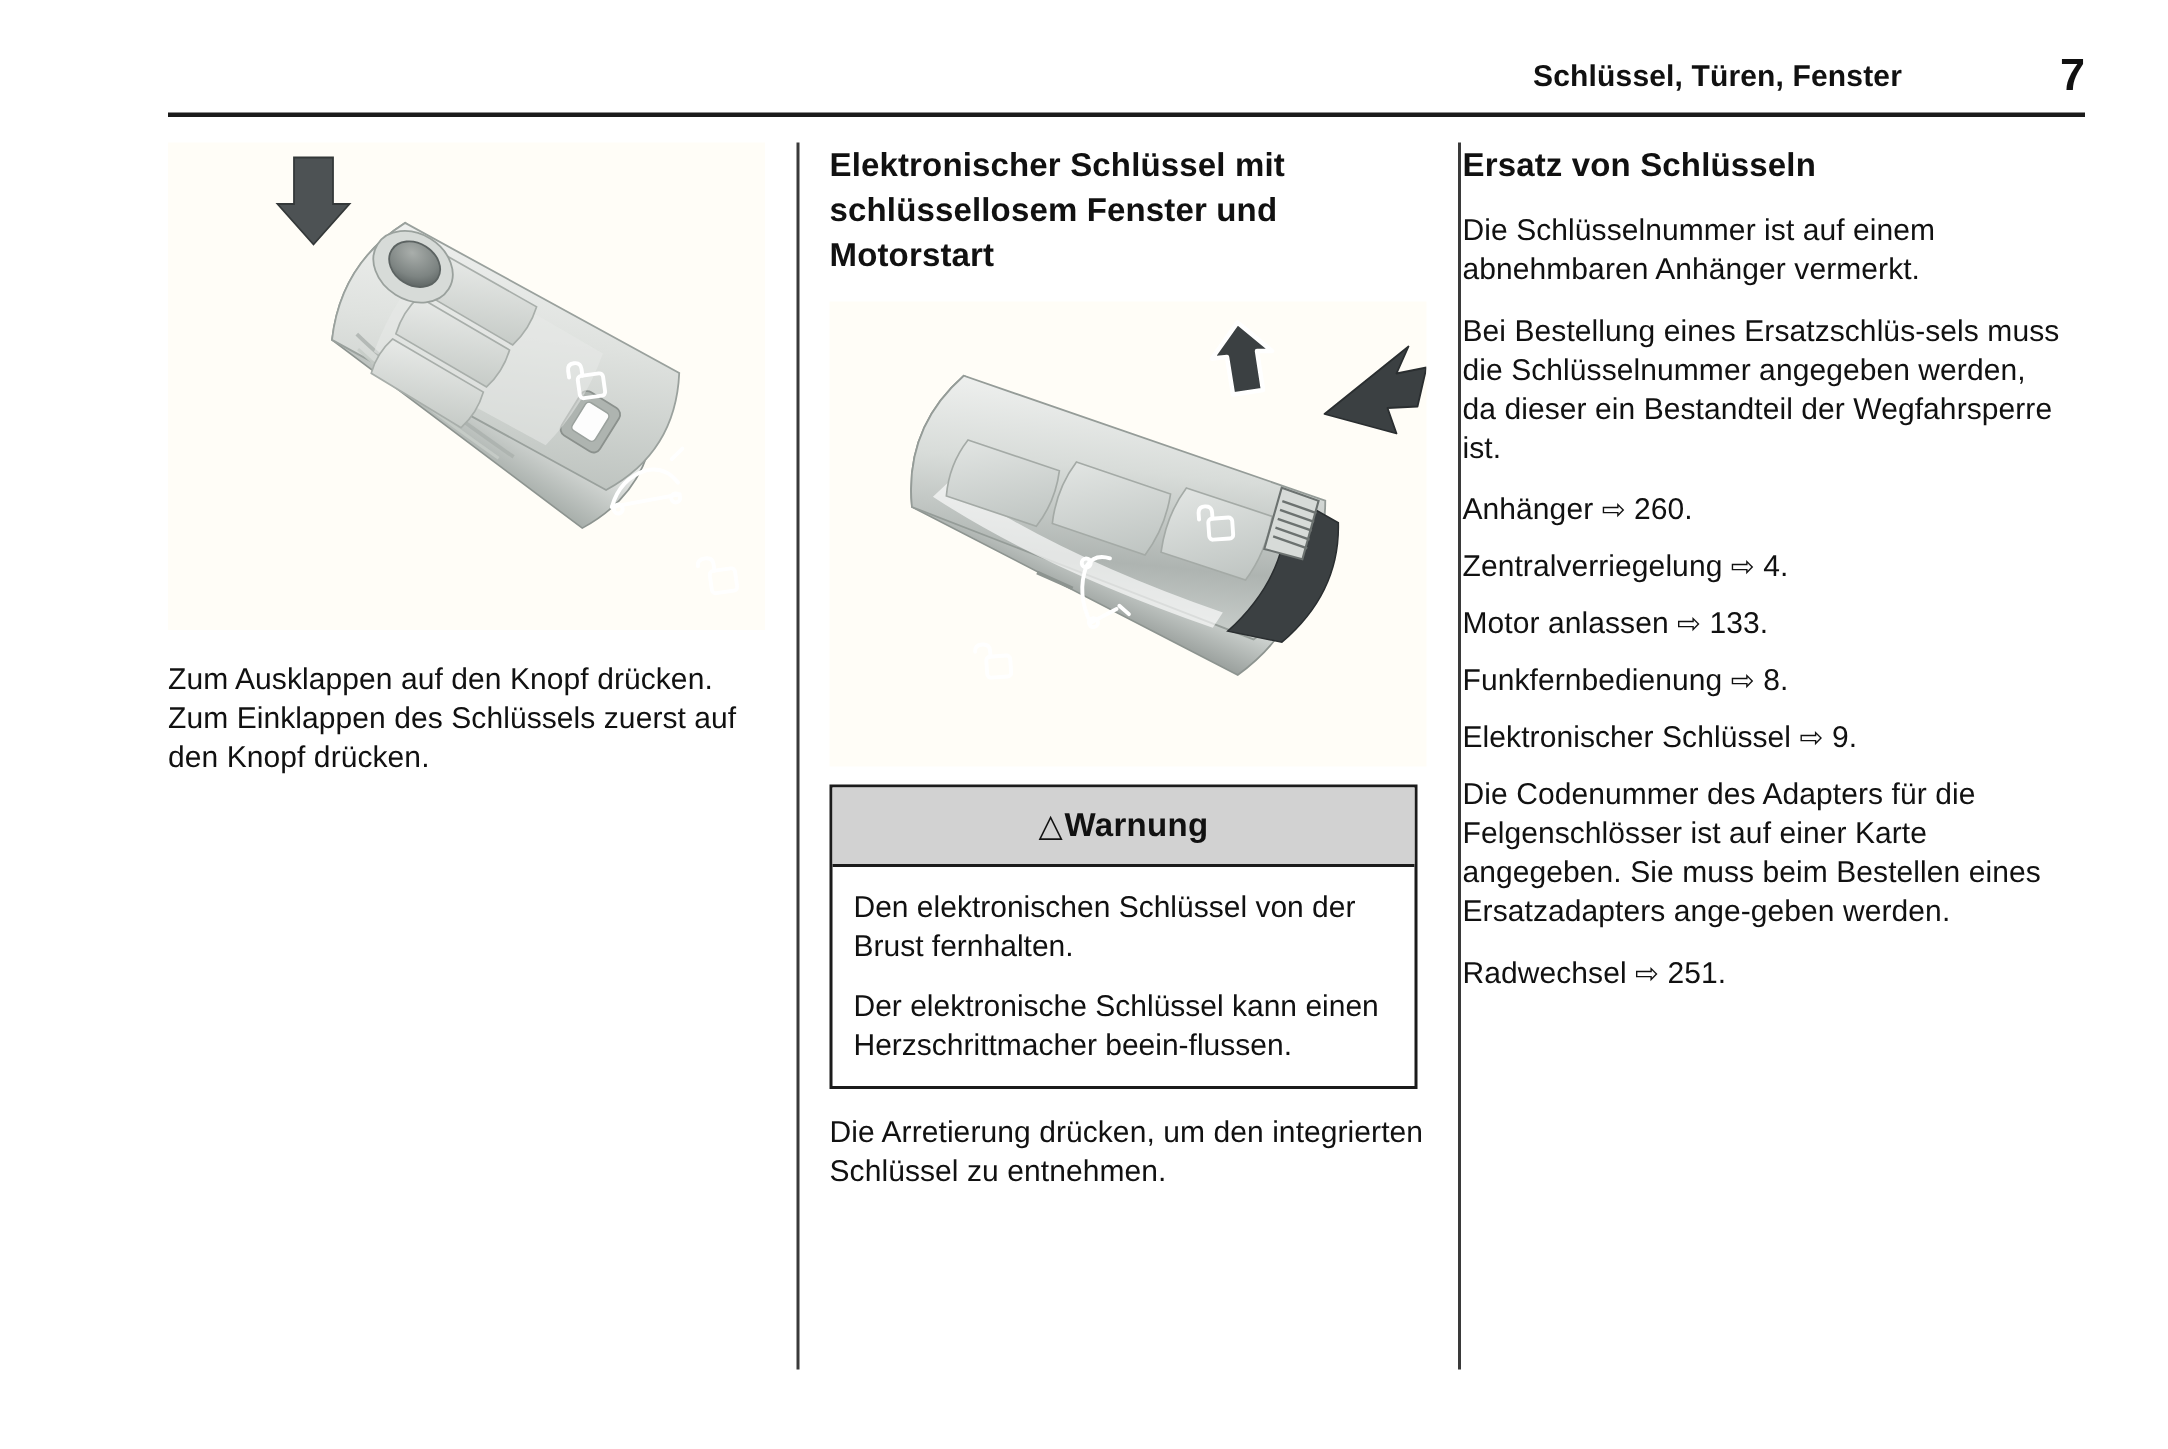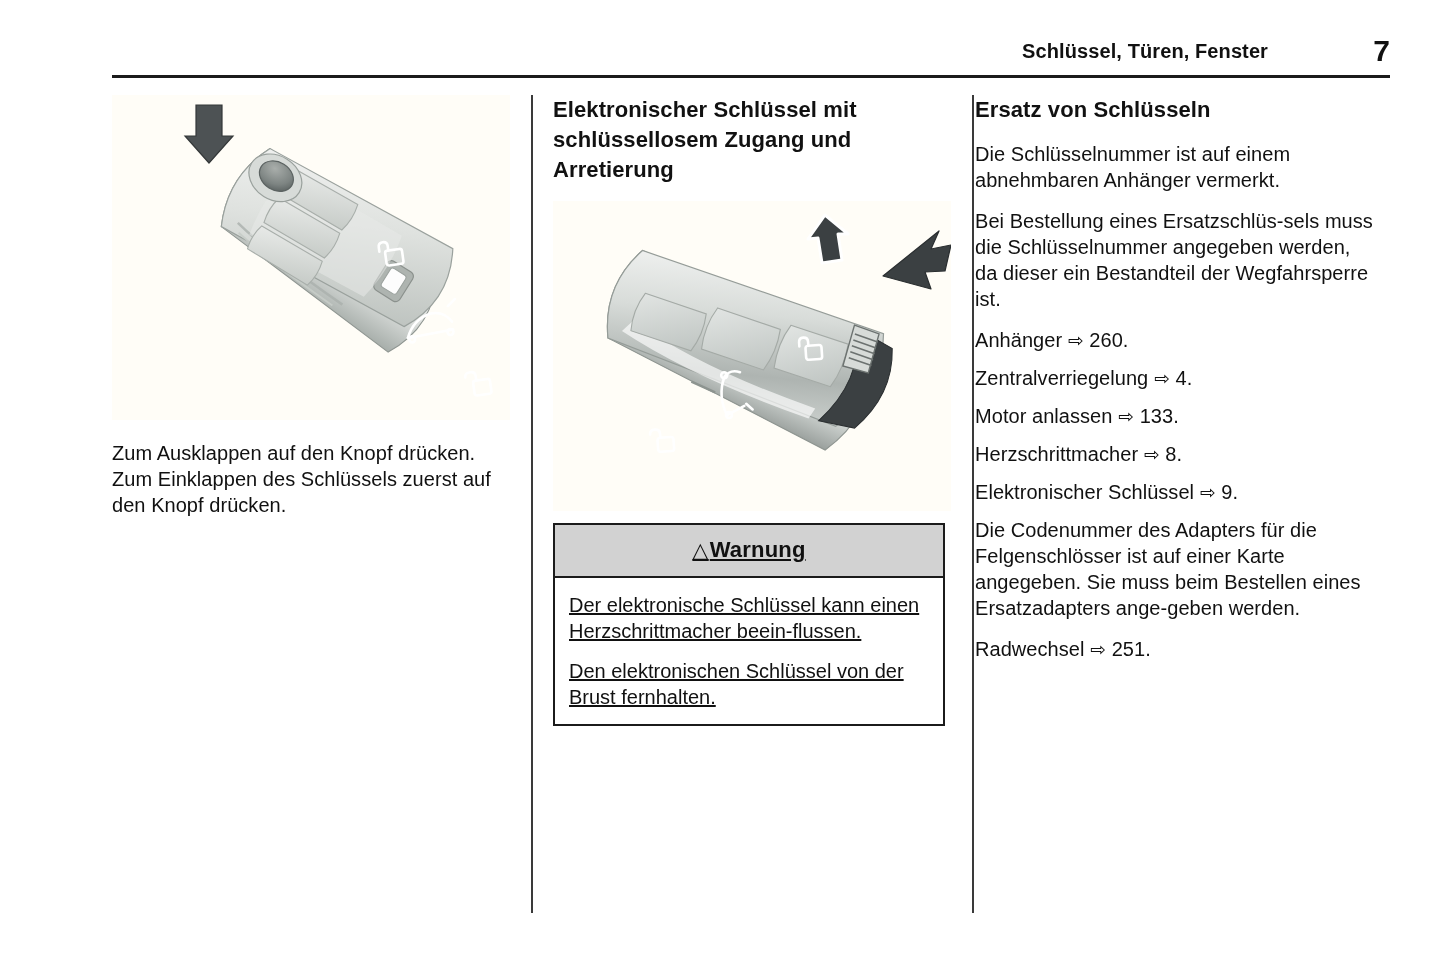--- a/index.html
+++ b/index.html
@@ -100,21 +100,20 @@
   }
   .illus svg { display: block; }
 
   
   .warn-box {
     border: 2px solid #1b1b1b;
     margin: 0 12px 16px 0;
     background: #ffffff;
     width: 392px;
     box-sizing: border-box;
-    text-decoration: underline;
   }
   .warn-head {
     background: #d2d2d2;
     border-bottom: 2px solid #1b1b1b;
     text-align: center;
     font-size: 22px;
     font-weight: bold;
     padding: 12px 0 13px 0;
     letter-spacing: 0.2px;
   }
@@ -224,21 +223,21 @@
         <path d="M 84 10 L 110 10 L 110 41 L 121 41 L 97 68 L 73 41 L 84 41 Z" fill="#4d5254" stroke="#343839" stroke-width="1.2"></path>
       </g>
     </svg>
   </div>
 
   <p class="body-text" style="margin-top:20px;">Zum Ausklappen auf den Knopf drücken. Zum Einklappen des Schlüssels zuerst auf den Knopf drücken.</p>
 </div>
 
 <div class="column col2">
 
-  <h2 class="sec-heading">Elektronischer Schlüssel mit schlüssellosem Zugang und Arretierung</h2>
+  <h2 class="sec-heading">Elektronischer Schlüssel mit schlüssellosem Fenster und Motorstart</h2>
 
   <div class="illus" style="width:398px;height:310px;margin-top:4px;">
     <svg width="398" height="310" viewBox="0 0 398 310" xmlns="http://www.w3.org/2000/svg">
       <defs>
         <linearGradient id="k2top" x1="0.1" y1="0" x2="0.9" y2="1">
           <stop offset="0%" stop-color="#f4f5f4"></stop>
           <stop offset="38%" stop-color="#d8dcd9"></stop>
           <stop offset="72%" stop-color="#aeb4b1"></stop>
           <stop offset="100%" stop-color="#cfd4d1"></stop>
         </linearGradient>
@@ -314,25 +313,26 @@
         </g>
       </g>
     </svg>
   </div>
 
   <div class="warn-box" style="margin-top:12px;">
     <div class="warn-head">
       <span class="tri">△</span><span>Warnung</span>
     </div>
     <div class="warn-body">
+      <p>Den elektronischen Schlüssel von der Brust fernhalten.</p>
       <p>Der elektronische Schlüssel kann einen Herzschrittmacher beein-flussen.</p>
-      <p>Den elektronischen Schlüssel von der Brust fernhalten.</p>
     </div>
   </div>
 
+  <p class="body-text">Die Arretierung drücken, um den integrierten Schlüssel zu entnehmen.</p>
 </div>
 
 <div class="column col3">
 
   <h2 class="sec-heading">Ersatz von Schlüsseln</h2>
 
   <p class="body-text">Die Schlüsselnummer ist auf einem abnehmbaren Anhänger vermerkt.</p>
 
   <p class="body-text">Bei Bestellung eines Ersatzschlüs-sels muss die Schlüsselnummer angegeben werden, da dieser ein Bestandteil der Wegfahrsperre ist.</p>
 
@@ -348,21 +348,21 @@
     <span>4.</span>
   </p>
 
   <p class="body-text xref">
     <span>Motor anlassen</span>
     <span class="xref-arrow">⇨</span>
     <span>133.</span>
   </p>
 
   <p class="body-text xref">
-    <span>Herzschrittmacher</span>
+    <span>Funkfernbedienung</span>
     <span class="xref-arrow">⇨</span>
     <span>8.</span>
   </p>
 
   <p class="body-text xref">
     <span>Elektronischer Schlüssel</span>
     <span class="xref-arrow">⇨</span>
     <span>9.</span>
   </p>
 

